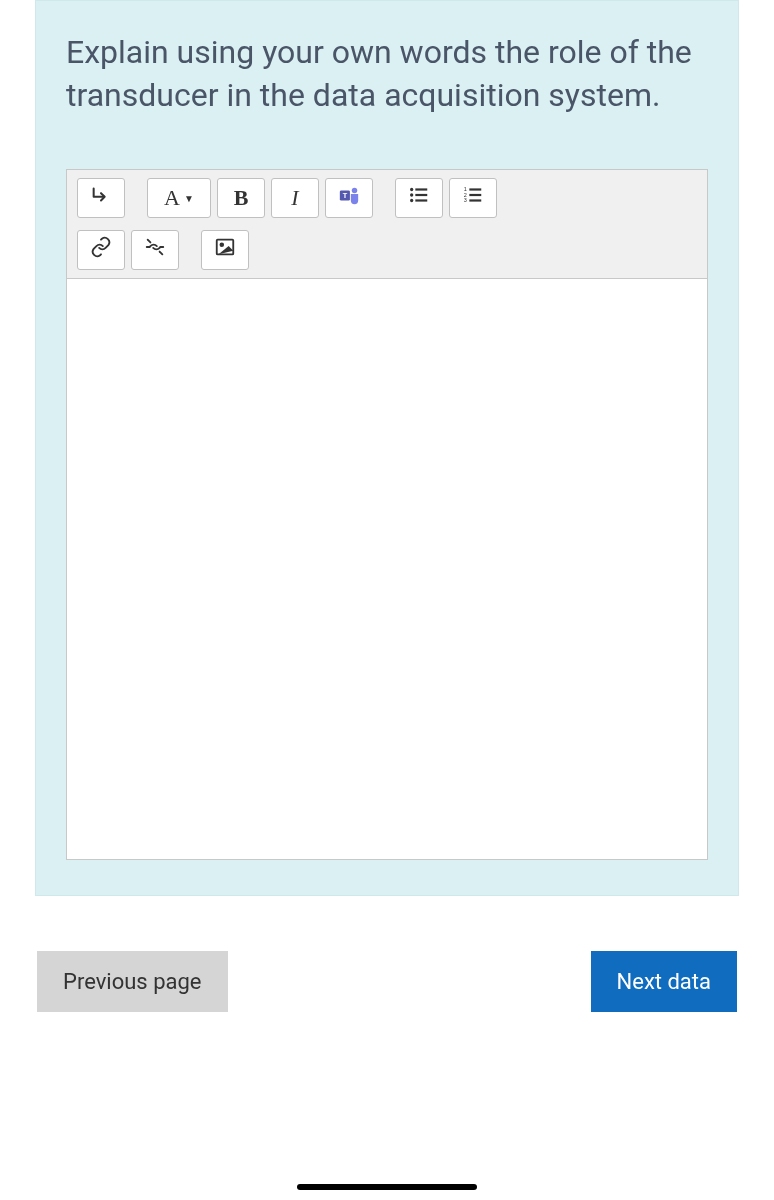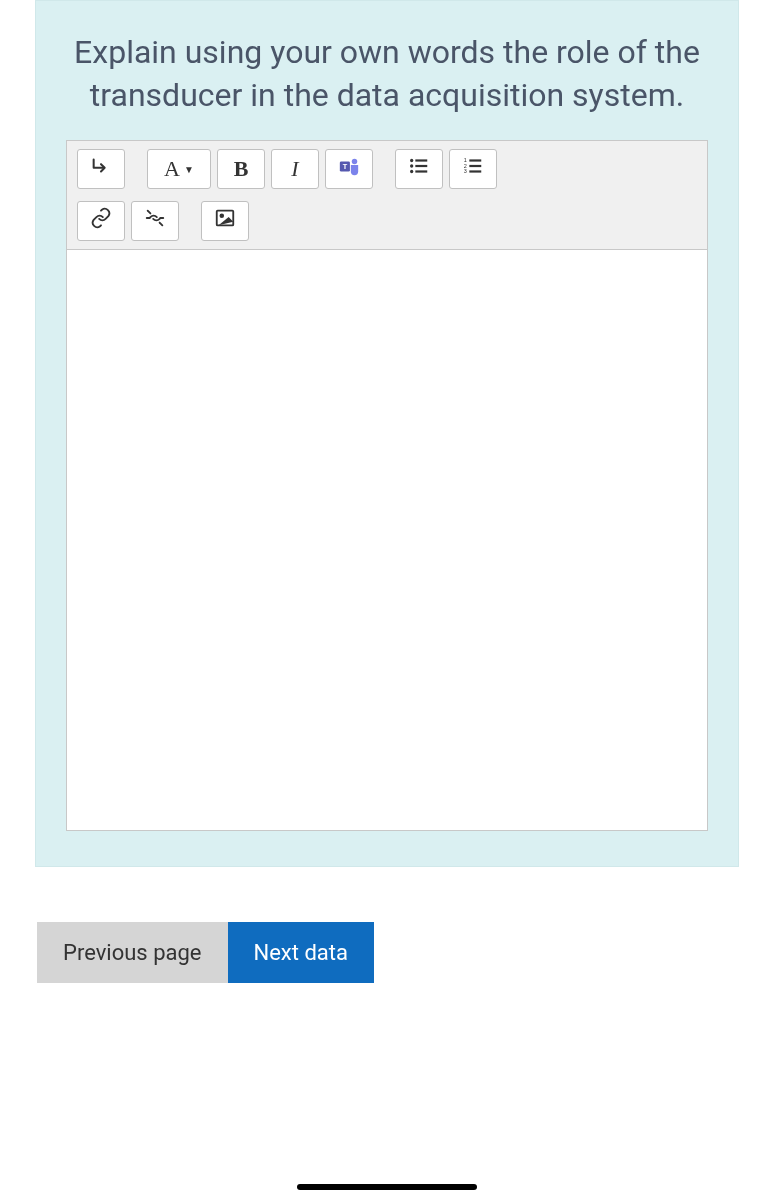--- a/index.html
+++ b/index.html
@@ -21,22 +21,21 @@
     .question-card {
       background: #daf0f2;
       padding: 30px 30px 35px 30px;
       border: 1px solid #d0e8ea;
     }
     .question-text {
       font-size: 32px;
       line-height: 1.35;
       color: #4a5568;
       font-weight: 400;
-      margin-bottom: 23px;
-      text-align: center;
+      margin-bottom: 52px;
     }
     .editor-container {
       background: #ffffff;
       border: 1px solid #c8c8c8;
     }
     .toolbar {
       background: #f0f0f0;
       padding: 8px 10px;
       border-bottom: 1px solid #c8c8c8;
       display: flex;
@@ -70,21 +69,21 @@
       height: 0;
     }
     .editor-content {
       min-height: 580px;
       padding: 12px;
       background: #ffffff;
       outline: none;
     }
     .nav-buttons {
       display: flex;
-      justify-content: flex-start;
+      justify-content: space-between;
       margin-top: 55px;
       padding: 0 2px;
     }
     .btn {
       padding: 18px 26px;
       font-size: 22px;
       border: none;
       cursor: pointer;
       font-family: inherit;
     }

